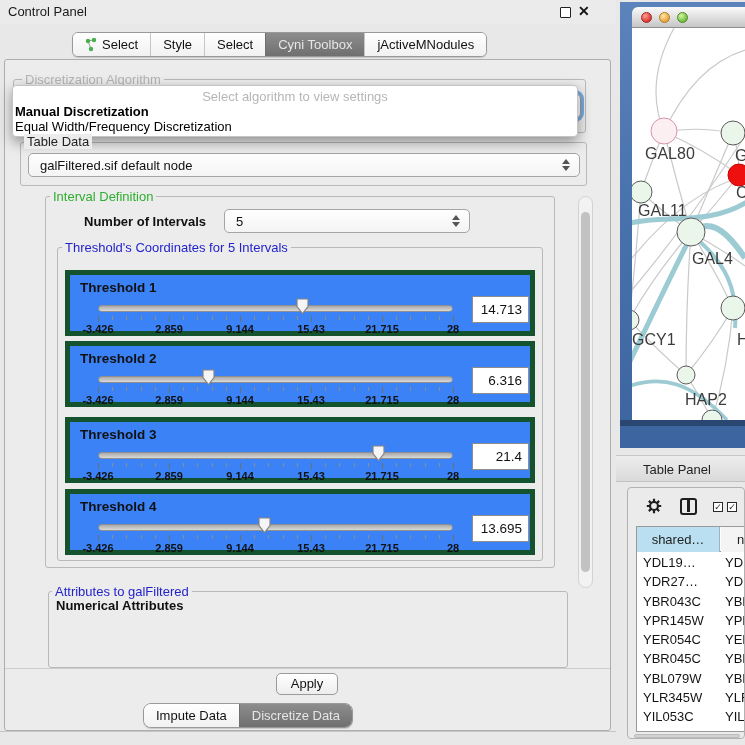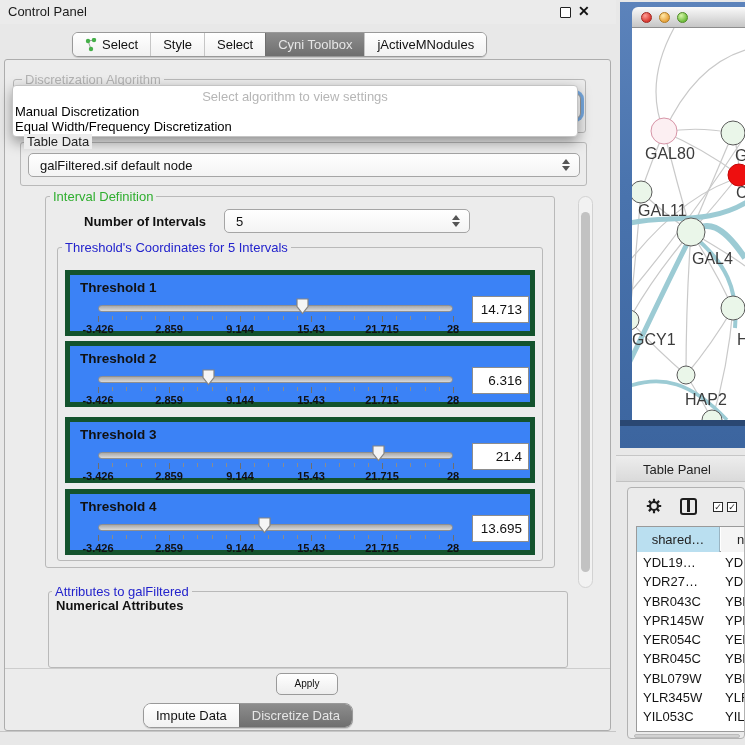--- a/index.html
+++ b/index.html
@@ -27,21 +27,21 @@
 
   
   #da-group { left:13px; top:79px; width:573px; height:54px; }
   #da-title { left:22px; top:72px; color:#b3b3b3; }
   #da-combo { position:absolute; left:28px; top:93px; width:553px; height:26px; background:#fff; border:1px solid #9c9c9c; border-radius:6px; box-shadow:0 0 0 3px rgba(100,160,225,.85); }
 
   
   #algo-popup { position:absolute; left:12px; top:85px; width:566px; height:52px; background:#fff; border:1px solid #c4c4c4; border-radius:4px; box-shadow:0 5px 14px rgba(0,0,0,.40); z-index:30; }
   #algo-placeholder { position:absolute; left:0; top:3px; width:100%; text-align:center; font-size:13px; color:#b6b6b6; }
   .algo-option { position:absolute; left:2px; font-size:13px; color:#000; white-space:nowrap; }
-  #algo-opt-0 { top:18px; font-weight:normal; }
+  #algo-opt-0 { top:18px; font-weight:bold; }
   #algo-opt-1 { top:33px; }
 
   
   #td-group { left:20px; top:142px; width:567px; height:44px; }
   #td-title { left:24px; top:134px; color:#222; z-index:31; }
   .combo { position:absolute; background:linear-gradient(#ffffff,#f4f4f4); border:1px solid #a5a5a5; border-radius:5px; font-size:13px; color:#111; }
   .combo .combo-text { position:absolute; left:11px; top:50%; transform:translateY(-50%); white-space:nowrap; }
   .spinner { position:absolute; right:9px; top:50%; transform:translateY(-50%); width:8px; height:12px; }
   .spinner::before { content:""; position:absolute; left:0; top:0; border-left:4px solid transparent; border-right:4px solid transparent; border-bottom:5px solid #555; }
   .spinner::after { content:""; position:absolute; left:0; bottom:0; border-left:4px solid transparent; border-right:4px solid transparent; border-top:5px solid #555; }
@@ -74,21 +74,21 @@
   #attr-group { left:48px; top:591px; width:520px; height:77px; }
   #attr-title { left:52px; top:584px; color:#2323cc; }
   #attr-subtitle { position:absolute; left:56px; top:598px; font-size:13px; font-weight:bold; color:#111; }
   #attr-list { position:absolute; left:60px; top:616px; width:498px; height:46px; background:#fff; border:1px solid #b5b5b5; overflow:hidden; }
   .attr-item { font-size:13px; color:#111; padding-left:14px; line-height:15px; white-space:nowrap; }
   #attr-scroll { position:absolute; left:484px; top:1px; width:11px; height:44px; }
   #attr-scroll-thumb { position:absolute; left:1px; top:1px; width:9px; height:34px; background:#a9b2ba; border-radius:5px; }
 
   
   #apply-strip { position:absolute; left:5px; top:668px; width:605px; height:30px; border-top:1px solid #cdcdcd; }
-  #apply-button { position:absolute; left:271px; top:4px; width:62px; height:22px; background:linear-gradient(#ffffff,#ededed); border:1px solid #9a9a9a; border-radius:5px; font-size:10px; color:#111; text-align:center; line-height:20px; }
+  #apply-button { position:absolute; left:271px; top:4px; width:62px; height:22px; background:linear-gradient(#ffffff,#ededed); border:1px solid #9a9a9a; border-radius:5px; font-size:13px; color:#111; text-align:center; line-height:20px; }
   #cp-bottom-line { position:absolute; left:0; top:731px; width:616px; height:1px; background:#c6c6c6; }
 
   
   #net-frame { position:absolute; left:620px; top:2px; width:125px; height:446px; background:linear-gradient(180deg,#5c83bb 0%,#4a74ae 40%,#3c659f 100%); }
   #net-titlebar { position:absolute; left:12px; top:5px; width:113px; height:21px; background:linear-gradient(#fafafa,#c6c6c6); border-bottom:1px solid #8e8e8e; border-radius:6px 0 0 0; }
   .traffic { position:absolute; top:5px; width:11px; height:11px; border-radius:50%; }
   #light-red { left:9px; background:radial-gradient(circle at 35% 30%, #ff9d94, #d93a31 70%); border:0.5px solid #a02520; }
   #light-yellow { left:27px; background:radial-gradient(circle at 35% 30%, #ffe9a8, #e8a33d 70%); border:0.5px solid #b07a20; }
   #light-green { left:45px; background:radial-gradient(circle at 35% 30%, #d6f5a8, #6fbe3e 70%); border:0.5px solid #4e8a25; }
   #net-canvas { position:absolute; left:12px; top:26px; width:113px; height:392px; background:#fff; overflow:hidden; }

